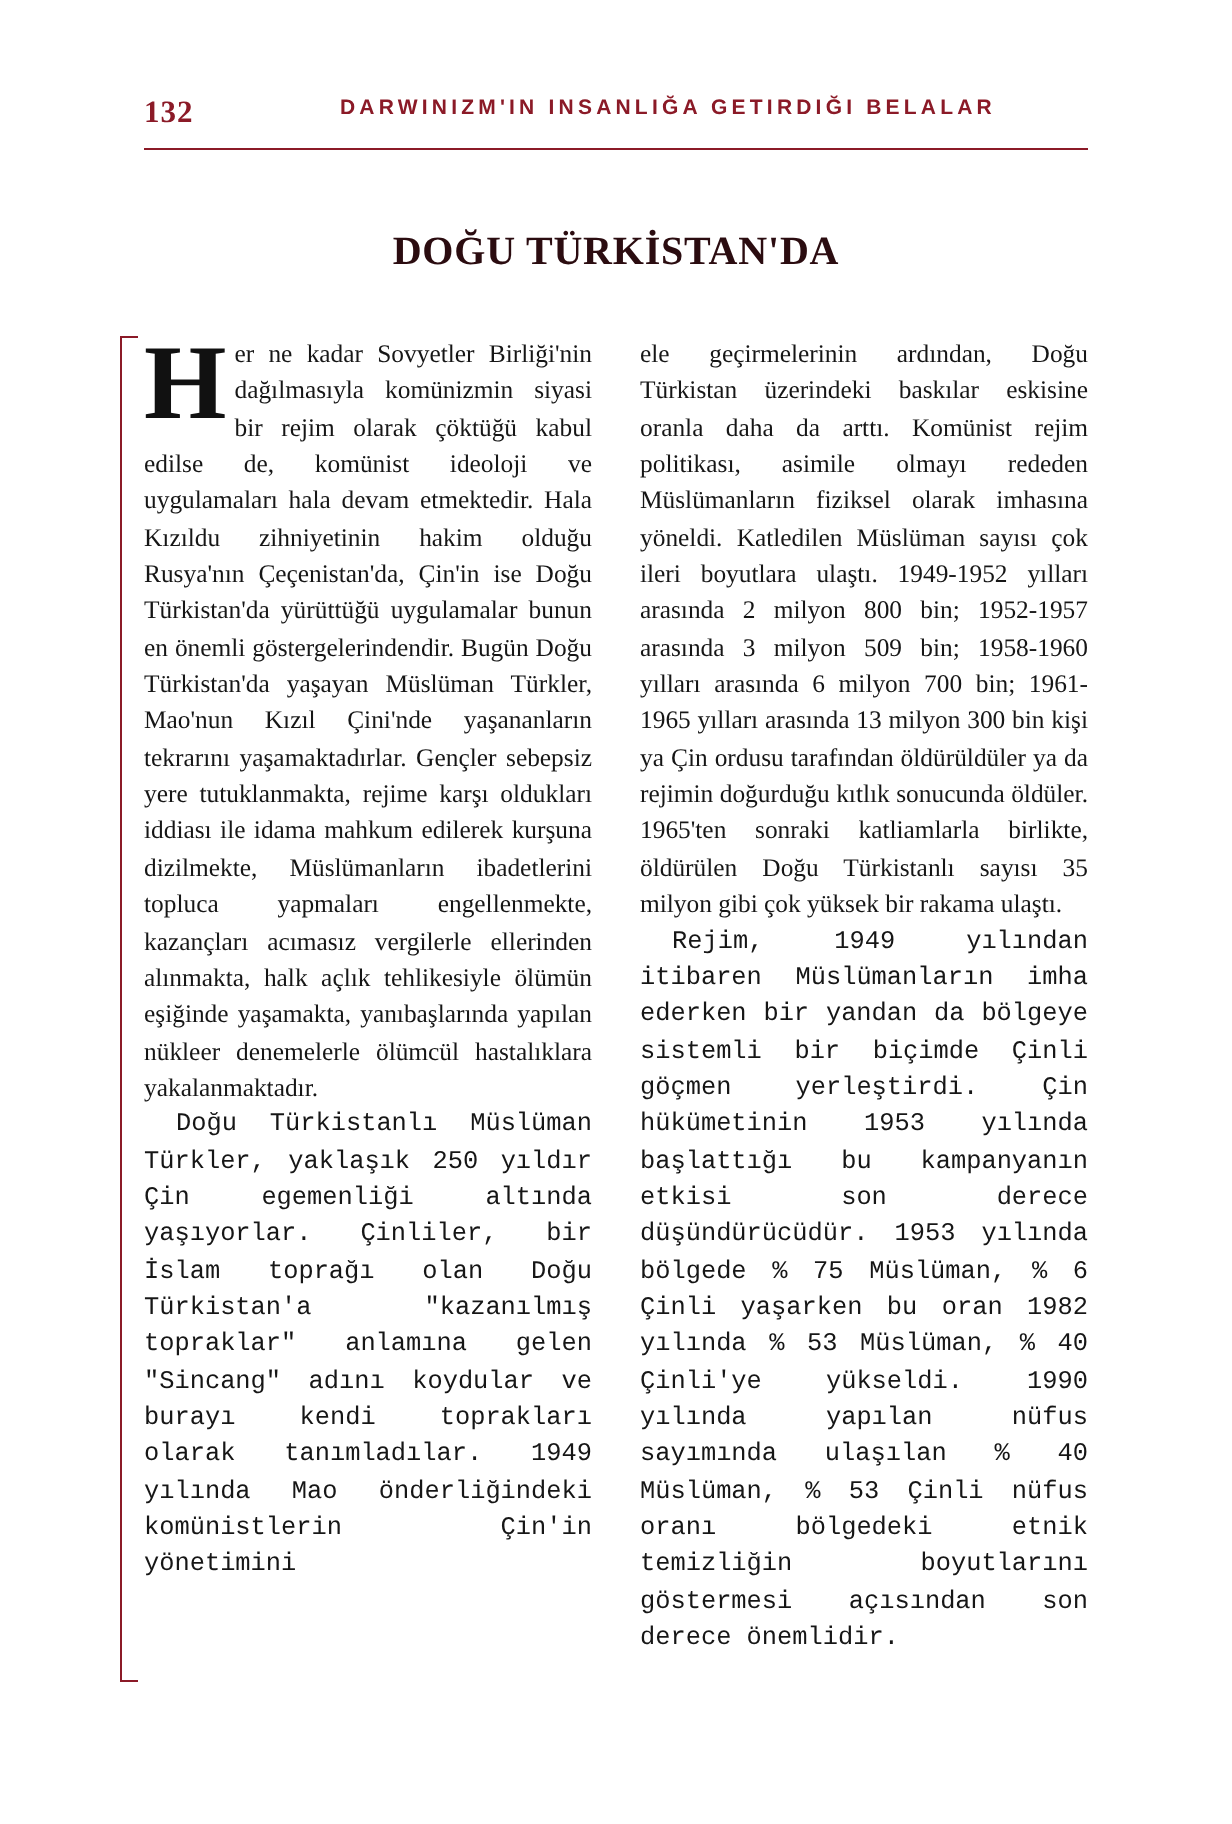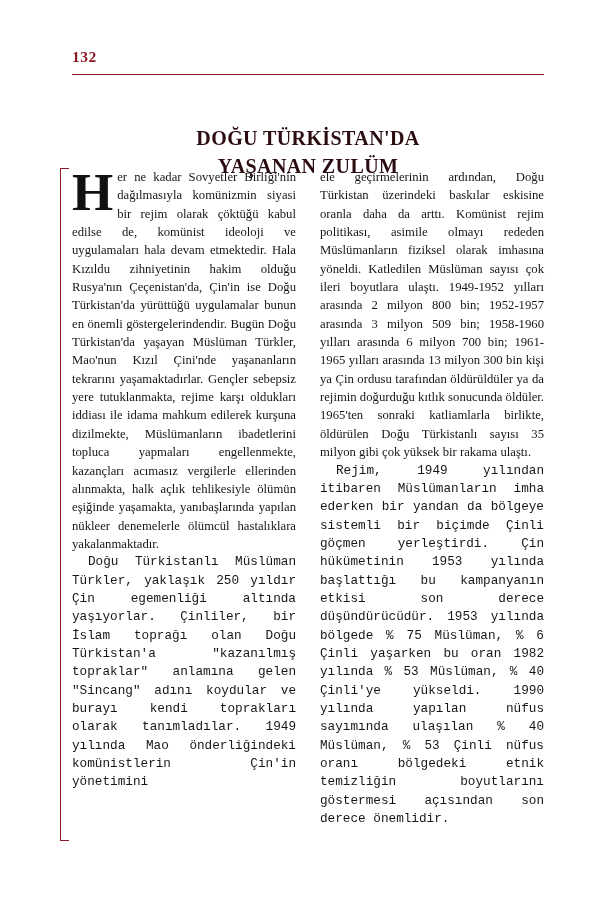--- a/index.html
+++ b/index.html
@@ -55,21 +55,21 @@
     top: 74px;
     left: 72px;
     right: 72px;
     height: 1px;
     background: #8b1a27;
   }
 
   
   .doc-title {
     position: absolute;
-    top: 124px;
+    top: 112px;
     left: 72px;
     right: 72px;
     text-align: center;
     font-family: "Liberation Serif", serif;
     font-weight: 700;
     font-size: 20px;
     color: #2b0c10;
     line-height: 1.42;
     letter-spacing: 0.4px;
   }
@@ -136,26 +136,26 @@
     background: #8b1a27;
   }
 </style>
 </head>
 <body>
 
 <div class="page">
 
   <div class="header">
     <div class="folio">132</div>
+    <div class="running-title">DARWINIZM'IN INSANLIĞA GETIRDIĞI BELALAR</div>
   </div>
   <div class="header-rule"></div>
 
   <div class="doc-title">
     <span class="line">DOĞU TÜRKİSTAN'DA</span>
-    <span class="line">YAŞANAN ZULÜM</span>
   </div>
 
   <div class="side-rule"></div>
   <div class="side-rule-cap" style="top:168px"></div>
   <div class="side-rule-cap" style="top:840px"></div>
 
   <div class="columns">
 
     <div class="col">
       <p class="dropcap-wrap"><span class="dropcap">H</span><span>er ne kadar Sovyetler Birliği'nin dağılmasıyla komünizmin siyasi bir rejim olarak çöktüğü kabul edilse de, komünist ideoloji ve uygulamaları hala devam etmektedir. Hala Kızıldu zihniyetinin hakim olduğu Rusya'nın Çeçenistan'da, Çin'in ise Doğu Türkistan'da yürüttüğü uygulamalar bunun en önemli göstergelerindendir. Bugün Doğu Türkistan'da yaşayan Müslüman Türkler, Mao'nun Kızıl Çini'nde yaşananların tekrarını yaşamaktadırlar. Gençler sebepsiz yere tutuklanmakta, rejime karşı oldukları iddiası ile idama mahkum edilerek kurşuna dizilmekte, Müslümanların ibadetlerini topluca yapmaları engellenmekte, kazançları acımasız vergilerle ellerinden alınmakta, halk açlık tehlikesiyle ölümün eşiğinde yaşamakta, yanıbaşlarında yapılan nükleer denemelerle ölümcül hastalıklara yakalanmaktadır.</span></p>

